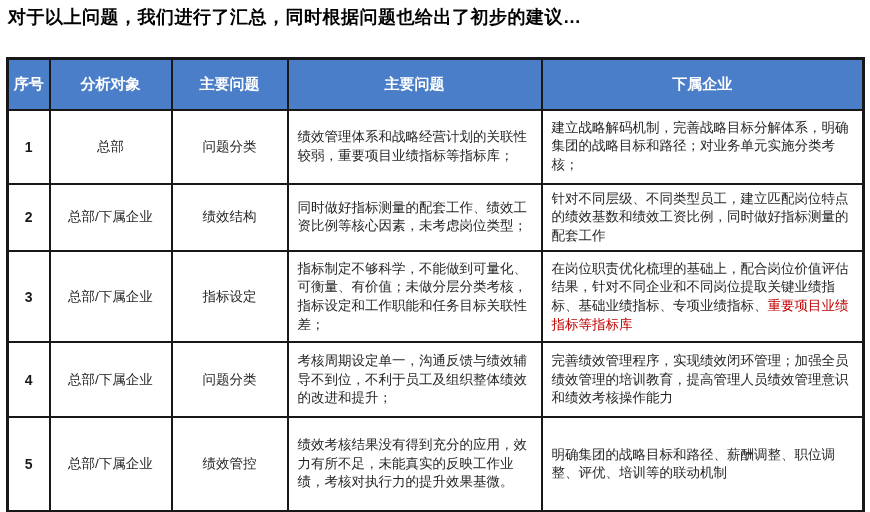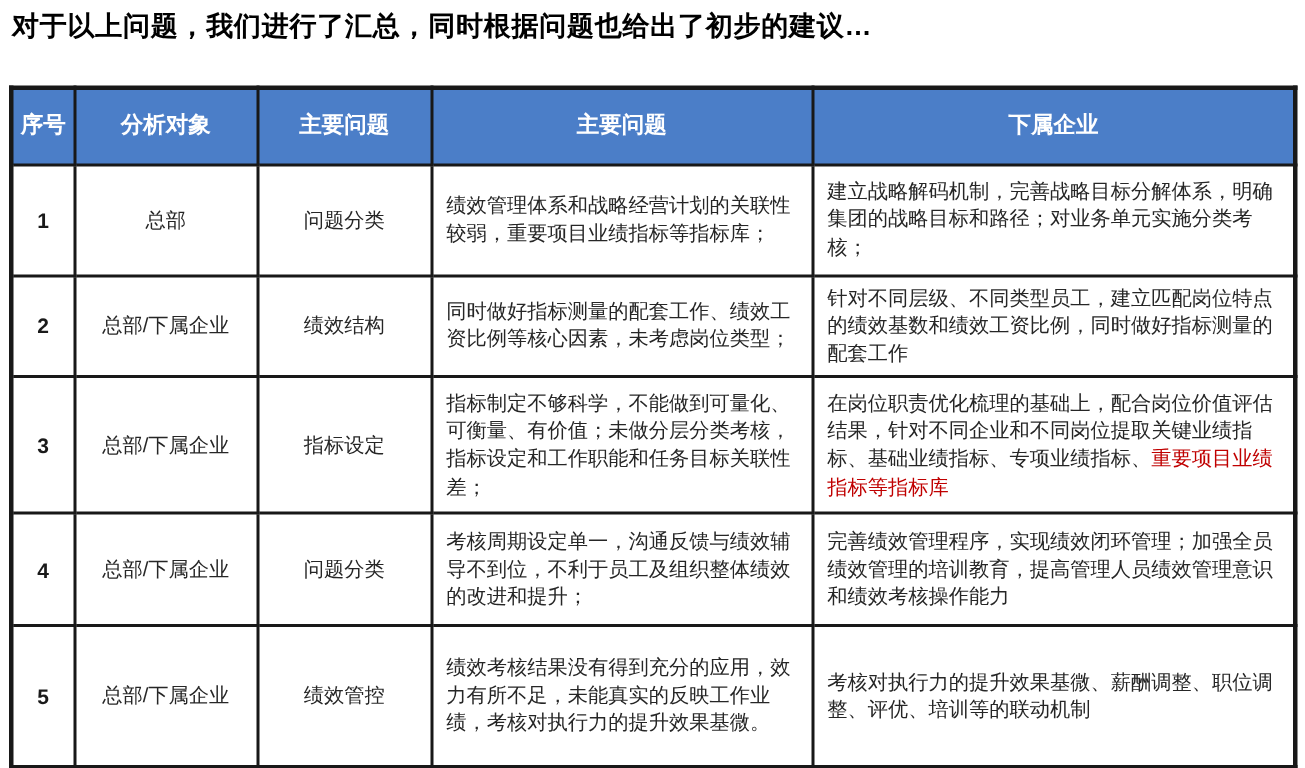--- a/index.html
+++ b/index.html
@@ -131,18 +131,18 @@
         <td class="c-center">总部/下属企业</td>
         <td class="c-center">问题分类</td>
         <td class="c-text">考核周期设定单一，沟通反馈与绩效辅导不到位，不利于员工及组织整体绩效的改进和提升；</td>
         <td class="c-text"><span>完善绩效管理程序，实现绩效闭环管理；加强全员绩效管理的培训教育，提高管理人员绩效管理意识和绩效考核操作能力</span><span class="hl"></span></td>
       </tr>
       <tr class="r5">
         <td class="c-no">5</td>
         <td class="c-center">总部/下属企业</td>
         <td class="c-center">绩效管控</td>
         <td class="c-text">绩效考核结果没有得到充分的应用，效力有所不足，未能真实的反映工作业绩，考核对执行力的提升效果基微。</td>
-        <td class="c-text"><span>考核对执行力的提升效果基微、薪酬调整、职位调整、评优、培训等的联动机制</span><span class="hl"></span></td>
+        <td class="c-text"><span>明确集团的战略目标和路径、薪酬调整、职位调整、评优、培训等的联动机制</span><span class="hl"></span></td>
       </tr>
     </tbody>
   </table>
 
 </div>
 
 </body></html>

